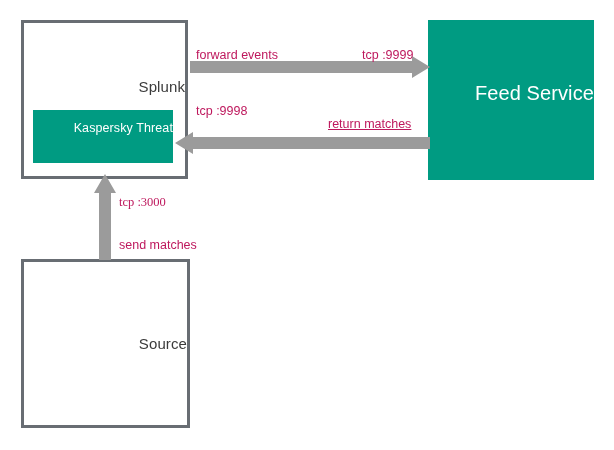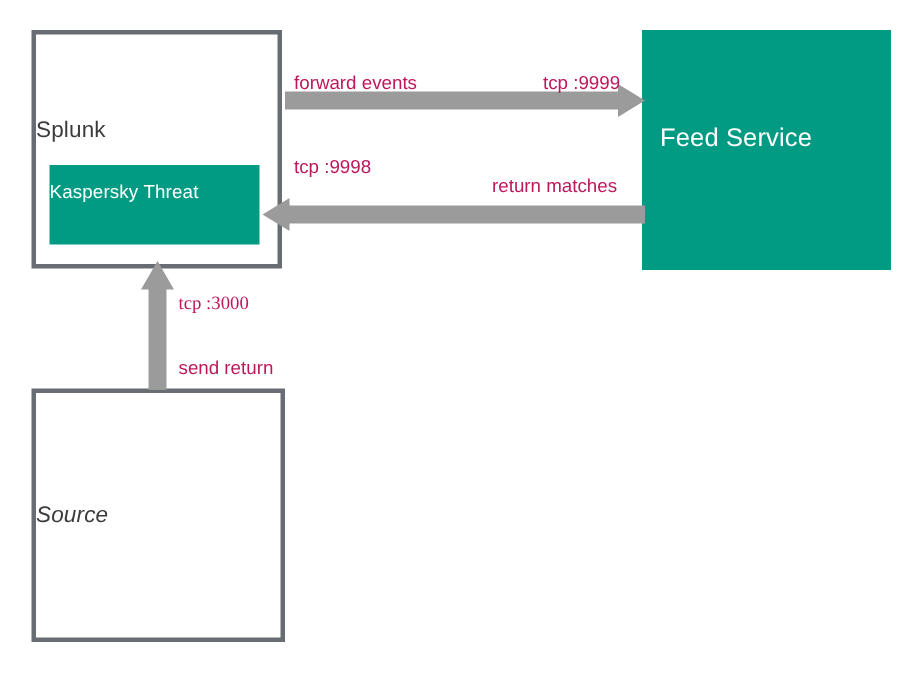--- a/index.html
+++ b/index.html
@@ -27,43 +27,43 @@
   }
   .box-filled {
     position: absolute;
     box-sizing: border-box;
     background: #009b82;
   }
 
   .box-label {
     position: absolute;
     width: 100%;
-    text-align: left;
+    text-align: right;
     color: #3b3b3b;
     font-size: 15px;
     font-weight: 400;
     letter-spacing: .1px;
   }
   .box-label-light {
     color: #ffffff;
   }
 
   #splunk-box  { left: 21px;  top: 20px;  width: 167px; height: 159px; }
   #splunk-title { left: 0; top: 55px; }
 
   #kaspersky-box { left: 33px; top: 110px; width: 140px; height: 53px; z-index: 6; }
   #kaspersky-title {
     left: 0; top: 10px; line-height: 17px;
     font-size: 12.5px; font-weight: 400; color:#ffffff;
   }
 
   #feed-box { left: 428px; top: 20px; width: 166px; height: 160px; }
-  #feed-title { left: 12px; top: 62px; font-size: 17px; }
+  #feed-title { left: 0; top: 62px; font-size: 20px; }
 
-  #source-box { left: 21px; top: 259px; width: 169px; height: 169px; font-style: italic; }
+  #source-box { left: 21px; top: 259px; width: 169px; height: 169px; }
   #source-title { left: 0; top: 73px; }
 
   
   .arrow-h {
     position: absolute;
     height: 22px;
     z-index: 8;
   }
   .arrow-v {
     position: absolute;
@@ -77,21 +77,21 @@
     position: absolute;
     color: #be185d;
     font-size: 12.5px;
     white-space: nowrap;
     z-index: 9;
   }
 
   #lbl-forward-events { left: 196px; top: 48px; }
   #lbl-tcp-9999       { left: 362px; top: 48px; }
   #lbl-tcp-9998       { left: 196px; top: 104px; }
-  #lbl-return-matches { left: 328px; top: 117px; }
+  #lbl-return-matches { left: 328px; top: 117px; text-decoration: underline; }
   #lbl-tcp-3000       { left: 119px; top: 195px; font-family: Liberation Serif, serif; }
   #lbl-send-events    { left: 119px; top: 238px; }
 
   #arrow-forward { left: 190px; top: 56px;  width: 240px; }
   #arrow-return  { left: 175px; top: 132px; width: 255px; }
   #arrow-up      { left: 94px;  top: 174px; height: 86px; }
 </style>
 </head>
 <body>
 
@@ -130,15 +130,15 @@
   </div>
   <div class="edge-label" id="lbl-tcp-9998">tcp :9998</div>
   <div class="edge-label" id="lbl-return-matches">return matches</div>
 
   <div class="arrow-v" id="arrow-up">
     <svg width="22" height="86" viewBox="0 0 22 86" xmlns="http://www.w3.org/2000/svg" aria-hidden="true">
       <path d="M5 86 L5 19 L0 19 L11 0 L22 19 L17 19 L17 86 Z" fill="#9b9b9b"></path>
     </svg>
   </div>
   <div class="edge-label" id="lbl-tcp-3000">tcp :3000</div>
-  <div class="edge-label" id="lbl-send-events">send return</div>
+  <div class="edge-label" id="lbl-send-events">send matches</div>
 
 </div>
 
 </body></html>

